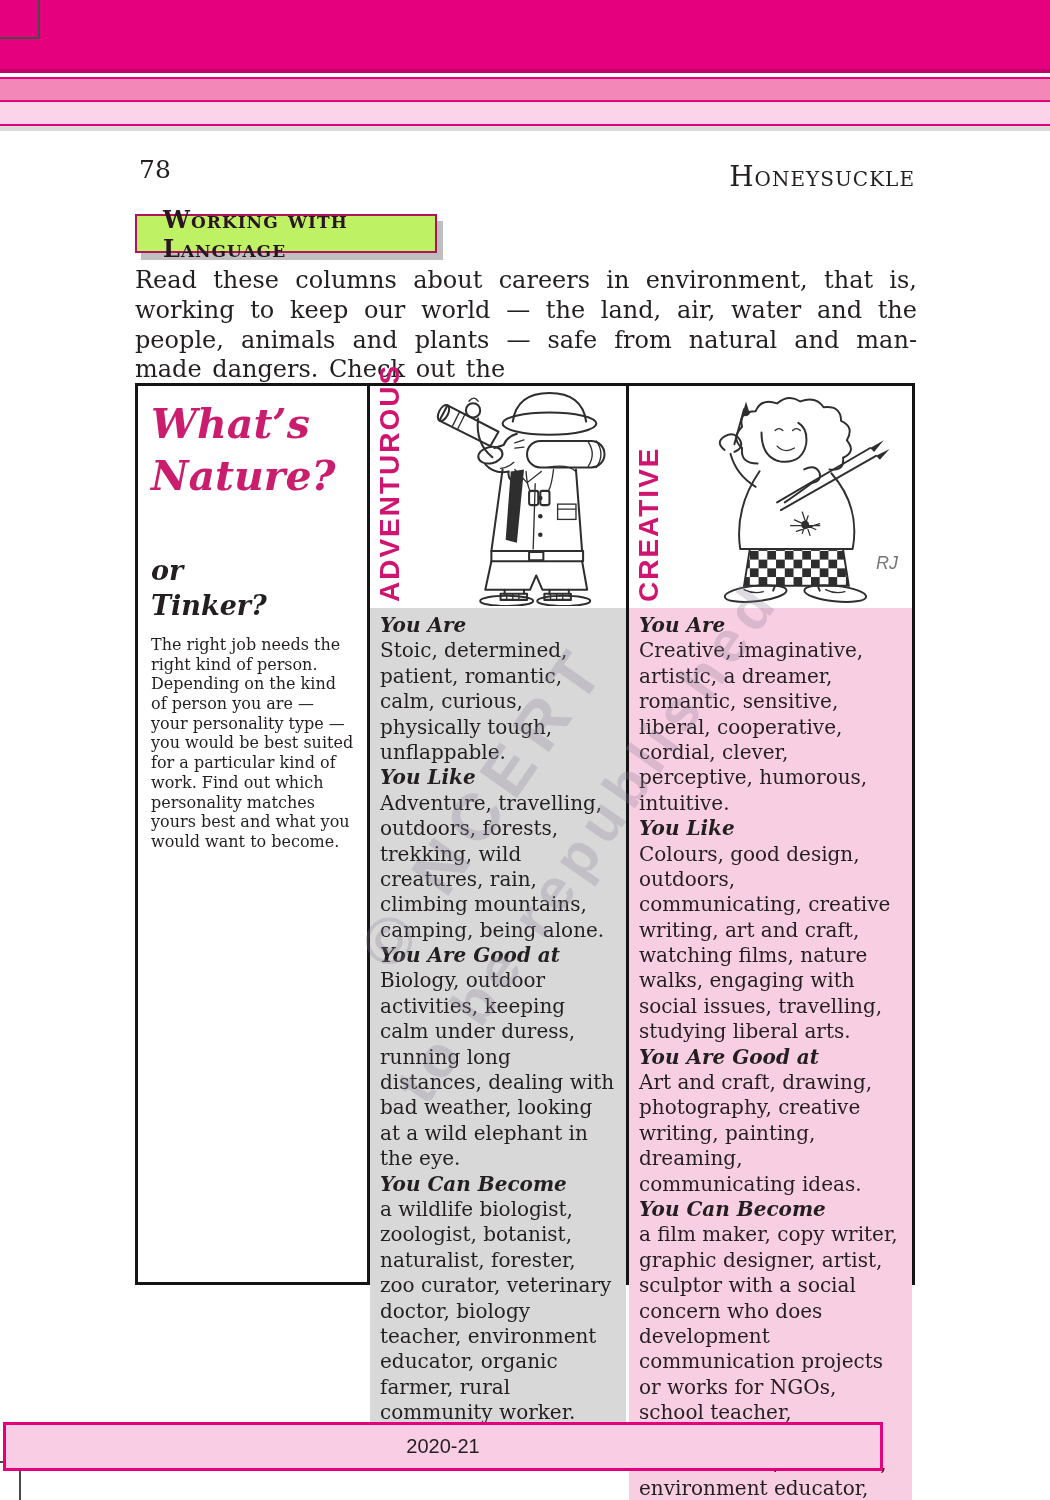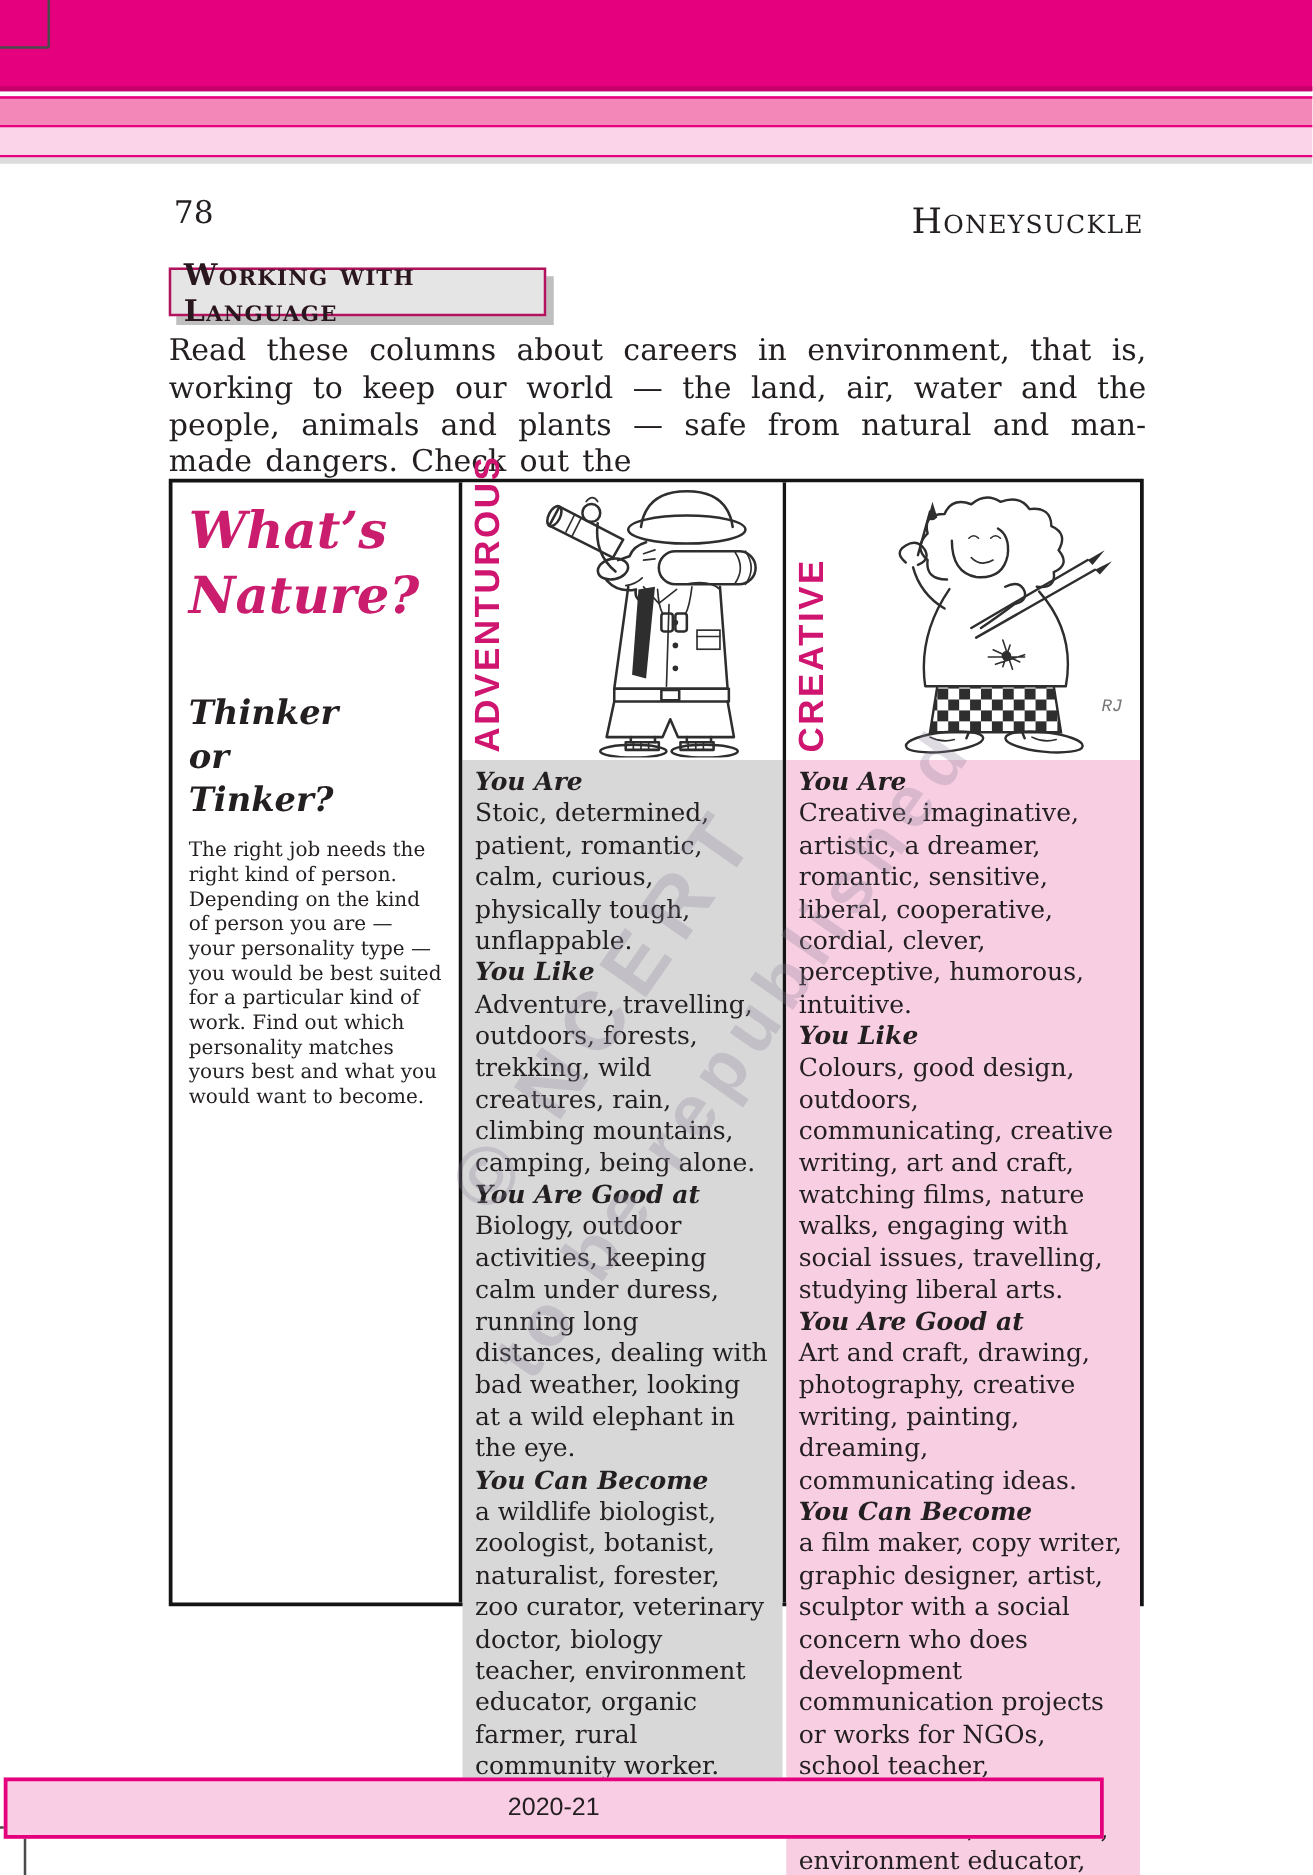--- a/index.html
+++ b/index.html
@@ -26,23 +26,23 @@
   .crop-bl-v { left:19px; top:1461px; width:2px; height:39px; }
 
   
   .page-number { position:absolute; left:139px; top:155px; font-size:25px; }
   .running-head { position:absolute; right:135px; top:160px; font-size:28px;
                   font-variant:small-caps; letter-spacing:1px; }
 
   
   .wwl-box {
     position:absolute; left:135px; top:214px; width:302px; height:39px;
-    background:#e5e5e5; border:2px solid #b2135c;
+    background:#bef264; border:2px solid #b2135c;
     box-shadow:6px 7px 0 #bfbfbf;
-    display:flex; align-items:center; padding-left:10px;
+    display:flex; align-items:center; padding-left:26px;
   }
   .wwl-text { font-variant:small-caps; font-weight:bold; font-size:24px;
               letter-spacing:1px; color:#2a161f; }
 
   
   .intro-para {
     position:absolute; left:135px; top:266px; width:782px;
     font-size:24px; line-height:1.24; text-align:justify; word-spacing:3px;
   }
 
@@ -76,22 +76,22 @@
   .illus-adv { right:2px; }
   .illus-cre { right:4px; }
 
   .panel { flex:1 1 auto; padding:5px 10px 8px 10px; font-size:20px; line-height:1.27; }
   .panel-gray { background:#d8d8d8; }
   .panel-pink { background:#f8cfe2; }
   .sec-h { font-weight:bold; font-style:italic; }
   .sec-t { }
 
   .signature { position:absolute; right:14px; bottom:34px;
-               font-family:Liberation Mono, monospace; font-style:italic;
-               font-size:14px; color:#777; }
+               font-family:Liberation Sans, sans-serif; font-style:italic;
+               font-size:18px; color:#777; }
 
   
   .watermark {
     position:absolute; left:135px; top:383px; width:780px; height:902px;
     display:flex; align-items:center; justify-content:center;
     pointer-events:none; z-index:6; overflow:hidden;
   }
   .watermark-inner {
     transform:rotate(-55deg); text-align:center;
     font-family:"Liberation Sans", sans-serif; font-weight:bold;
@@ -134,21 +134,20 @@
 <p class="intro-para">Read these columns about careers in environment, that is, working to keep our world — the land, air, water and the people, animals and plants — safe from natural and man-made dangers. Check out the</p>
 
 <div class="nature-table">
 
   <div class="col col-intro">
     <div class="table-title">
       <span class="tt-line">What’s</span>
       <span class="tt-line">Nature?</span>
     </div>
     <div class="thinker-heading">
-      <span class="th-line">Thinker</span>
       <span class="th-line">or</span>
       <span class="th-line">Tinker?</span>
     </div>
     <div class="intro-col-body">The right job needs the right kind of person. Depending on the kind of person you are — your personality type — you would be best suited for a particular kind of work. Find out which personality matches yours best and what you would want to become.</div>
   </div>
 
   <div class="col col-adv">
     <div class="illus-area">
       <div class="v-label">ADVENTUROUS</div>
       <span class="illus illus-adv">

